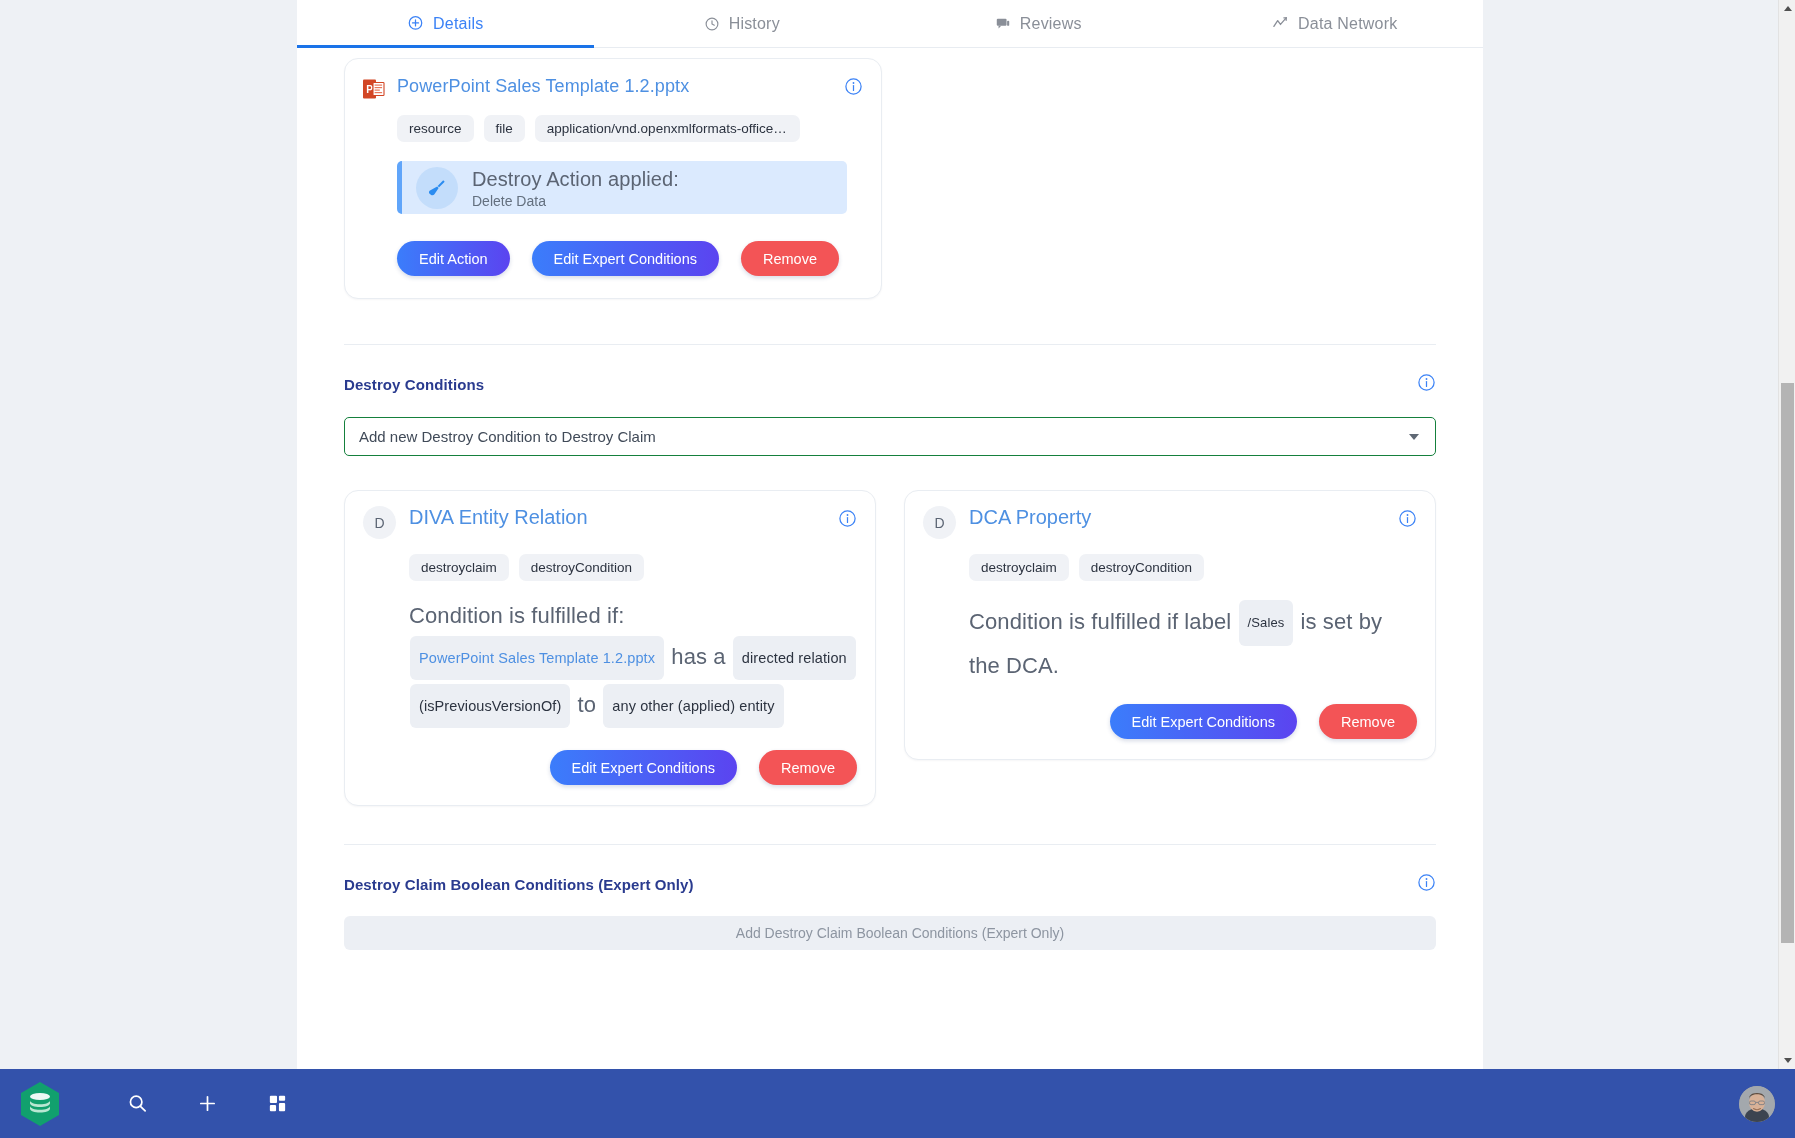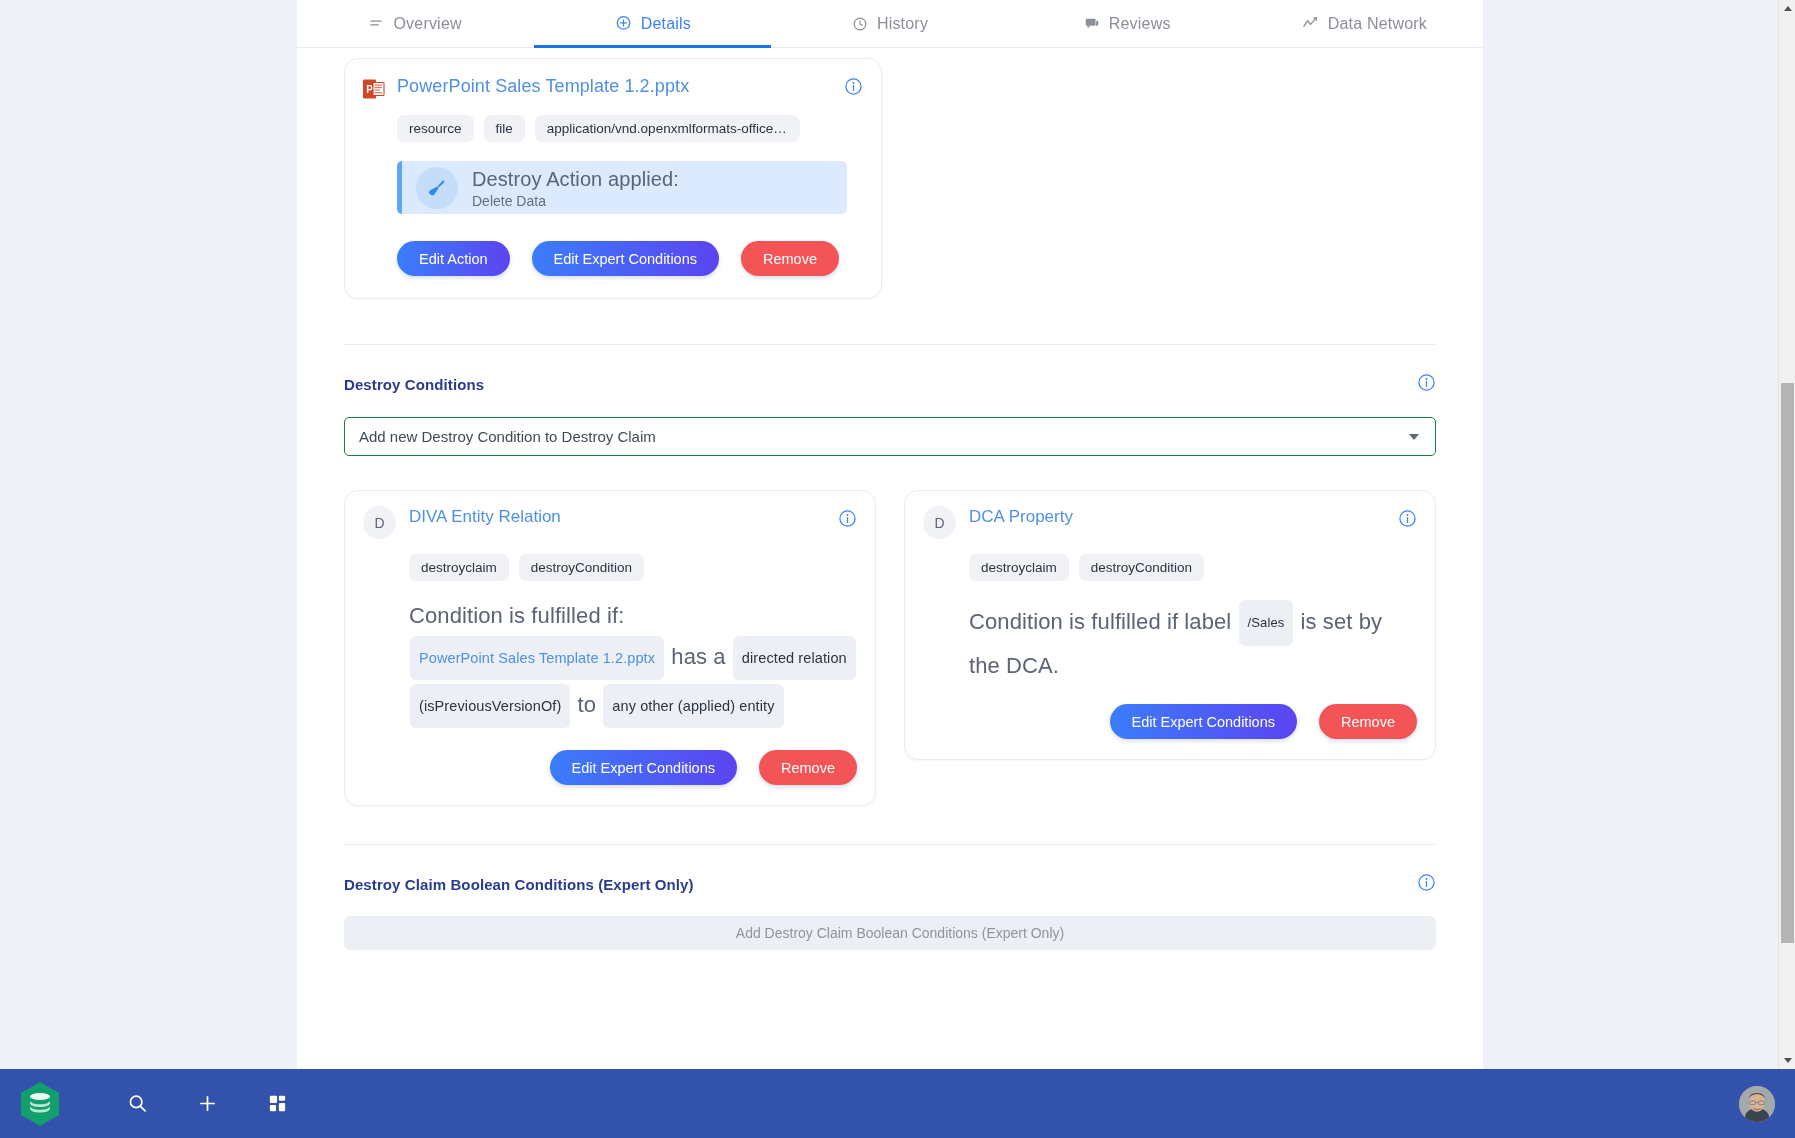--- a/index.html
+++ b/index.html
@@ -181,21 +181,21 @@
     position: relative;
     display: flex; flex-direction: column;
   }
   .cond-head { display: flex; align-items: flex-start; gap: 13px; }
   .avatar-D {
     width: 33px; height: 33px; border-radius: 50%;
     background: #f0f2f6; color: #5b6473;
     display: flex; align-items: center; justify-content: center;
     font-size: 14px; flex: 0 0 auto; margin-top: -1px;
   }
-  .cond-title { font-size: 17px; color: #4e90e2; line-height: 20px; cursor: pointer; }
+  .cond-title { font-size: 20px; color: #4e90e2; line-height: 20px; cursor: pointer; }
   .cond-card > .info-icon { position: absolute; right: 18px; top: 18px; }
   .cond-pills { display: flex; gap: 10px; margin: 15px 0 0 46px; }
 
   .cond-body {
     margin: 17px 0 0 46px;
     font-size: 22px;
     color: #5b6473;
     line-height: 36px;
     letter-spacing: .1px;
   }
@@ -282,29 +282,20 @@
 <body>
 
 <div id="root">
 
   <div class="left-gutter"></div>
   <div class="right-gutter"></div>
   <div class="page-canvas"></div>
 
   <div class="tabbar">
 
-    <div class="tab">
-      <span class="ico">
-        <svg width="15" height="15" viewBox="0 0 16 16" fill="none" stroke="#8a8f98" stroke-width="1.4" stroke-linecap="round">
-          <line x1="2" y1="5.5" x2="13" y2="5.5"></line>
-            <line x1="2" y1="9.5" x2="10" y2="9.5"></line>
-        </svg>
-      </span>
-      <span>Overview</span>
-    </div>
 
     <div class="tab active">
       <span class="ico">
         <svg width="17" height="17" viewBox="0 0 18 18" fill="none" stroke="#3b82f6" stroke-width="1.3">
           <circle cx="9" cy="8.4" r="6.6"></circle>
           <line x1="9" y1="5.2" x2="9" y2="11.6" stroke-linecap="round"></line>
           <line x1="5.8" y1="8.4" x2="12.2" y2="8.4" stroke-linecap="round"></line>
         </svg>
       </span>
       <span>Details</span>

